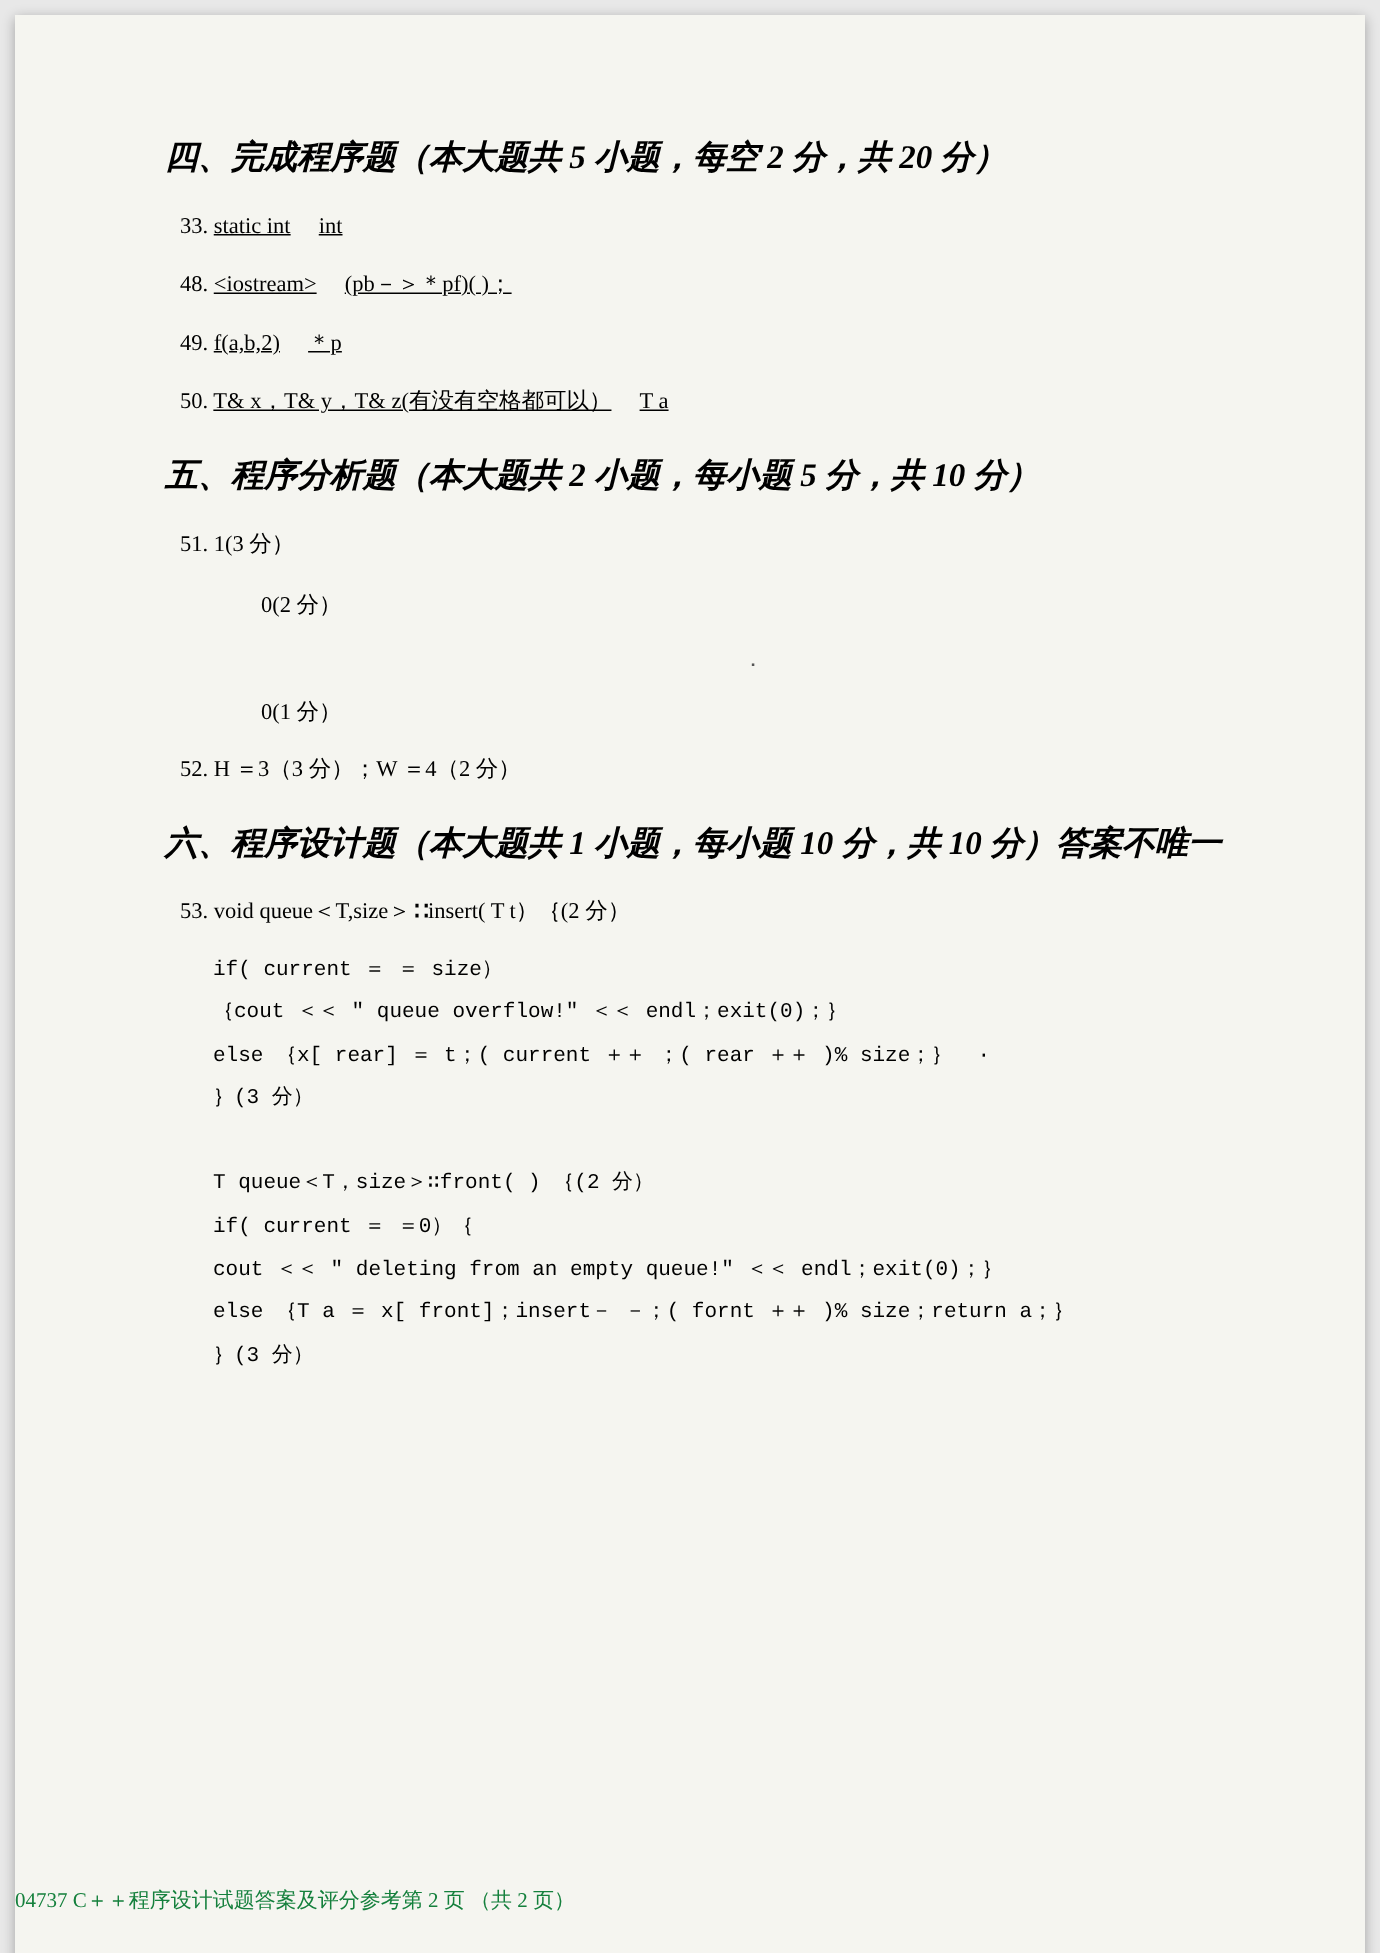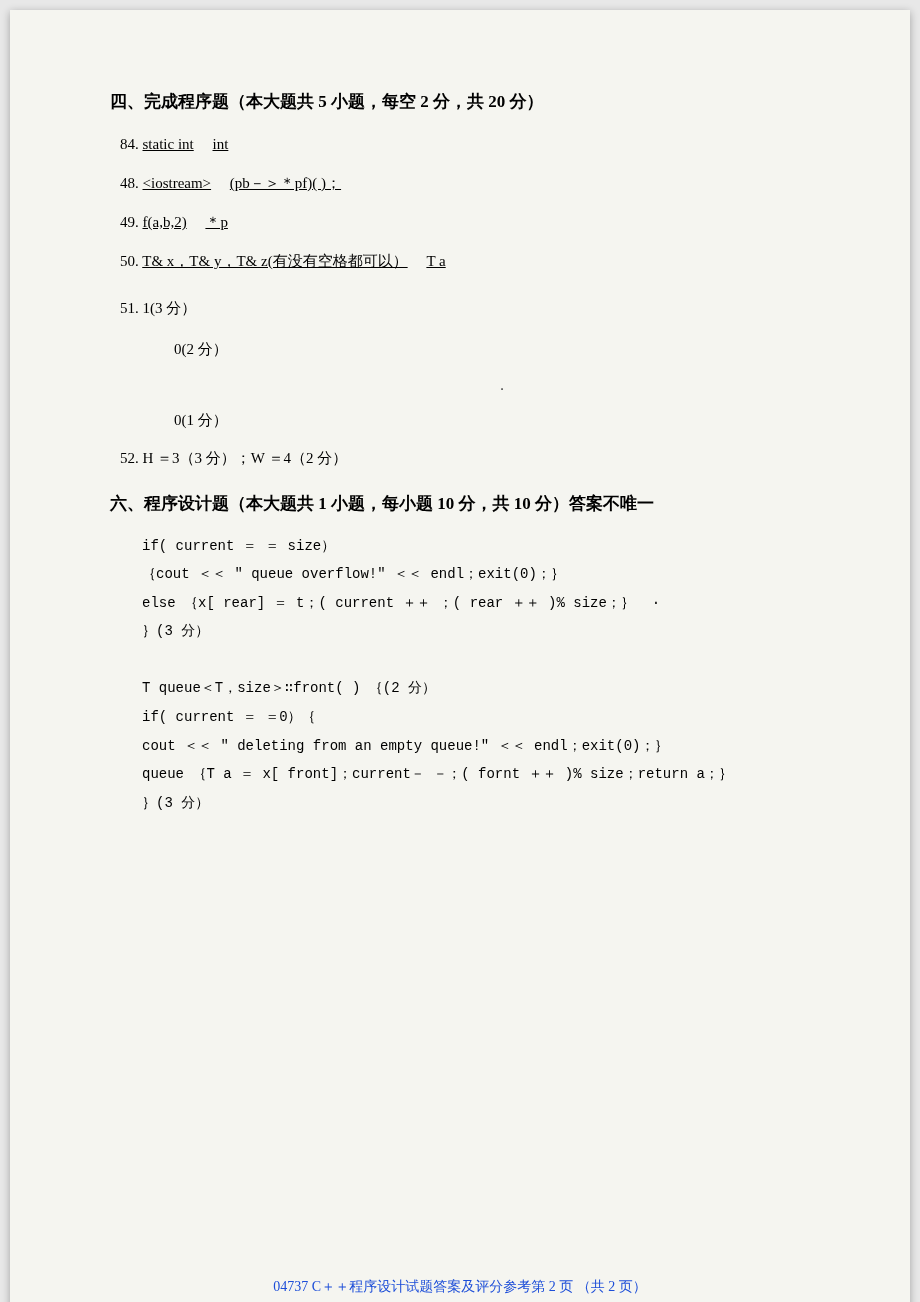--- a/index.html
+++ b/index.html
@@ -18,24 +18,25 @@
     }
     .page {
       width: 920px;
       min-height: 1302px;
       background: #f5f5f0;
       padding: 60px 80px 60px 100px;
       position: relative;
       box-shadow: 0 2px 8px rgba(0,0,0,0.3);
     }
     .section-title {
-      font-size: 17px;
+      font-size: 22px;
       font-weight: bold;
       margin-bottom: 18px;
       margin-top: 6px;
+      font-style: italic;
     }
     .question-item {
       margin-bottom: 12px;
       font-size: 15px;
       line-height: 1.8;
       padding-left: 10px;
     }
     .question-item .q-num {
       font-size: 15px;
     }
@@ -48,46 +49,45 @@
       line-height: 1.9;
       margin-left: 32px;
       margin-top: 4px;
     }
     .code-line {
       display: block;
       margin-bottom: 2px;
     }
     .footer {
       position: absolute;
-      bottom: 16px;
+      bottom: 36px;
       left: 0;
       right: 0;
-      text-align: center;
       font-size: 14px;
-      color: #1d4ed8;
+      color: #15803d;
     }
     .section-gap {
       margin-top: 20px;
     }
     .dot-center {
       text-align: center;
       color: #555;
       margin: 4px 0;
     }
   </style>
 </head>
 <body>
 
 <div class="page">
 
   <div class="section section-gap">
     <div class="section-title">四、完成程序题（本大题共 5 小题，每空 2 分，共 20 分）</div>
 
     <div class="question-item">
-      <span class="q-num">84.</span>
+      <span class="q-num">33.</span>
       <span> </span>
       <span class="underline">static int</span>
       <span>&nbsp;&nbsp;&nbsp;</span>
       <span class="underline">int</span>
     </div>
 
 
     <div class="question-item">
       <span class="q-num">48.</span>
       <span> </span>
@@ -107,50 +107,55 @@
     <div class="question-item">
       <span class="q-num">50.</span>
       <span> </span>
       <span class="underline">T&amp; x，T&amp; y，T&amp; z(有没有空格都可以）</span>
       <span>&nbsp;&nbsp;&nbsp;</span>
       <span class="underline">T a</span>
     </div>
   </div>
 
   <div class="section section-gap">
+    <div class="section-title">五、程序分析题（本大题共 2 小题，每小题 5 分，共 10 分）</div>
 
     <div class="question-item">
       <span class="q-num">51.</span>
       <span> 1(3 分）</span>
     </div>
     <div style="margin-left:64px; font-size:15px; line-height:2.1;">
       <div>0(2 分）</div>
       <div class="dot-center">．</div>
       <div>0(1 分）</div>
     </div>
 
     <div class="question-item" style="margin-top:8px;">
       <span class="q-num">52.</span>
       <span> H ＝3（3 分）；W ＝4（2 分）</span>
     </div>
   </div>
 
   <div class="section section-gap">
     <div class="section-title">六、程序设计题（本大题共 1 小题，每小题 10 分，共 10 分）答案不唯一</div>
 
+    <div class="question-item">
+      <span class="q-num">53.</span>
+      <span> void queue＜T,size＞∷insert( T t）｛(2 分）</span>
+    </div>
     <div class="code-block">
       <span class="code-line">if( current ＝ ＝ size）</span>
       <span class="code-line">｛cout ＜＜ " queue overflow!" ＜＜ endl；exit(0)；｝</span>
       <span class="code-line">else ｛x[ rear] ＝ t；( current ＋＋ ；( rear ＋＋ )% size；｝&nbsp;&nbsp;·</span>
       <span class="code-line">｝(3 分）</span>
       <span class="code-line">&nbsp;</span>
       <span class="code-line">T queue＜T，size＞∷front( ) ｛(2 分）</span>
       <span class="code-line">if( current ＝ ＝0）｛</span>
       <span class="code-line">cout ＜＜ " deleting from an empty queue!" ＜＜ endl；exit(0)；｝</span>
-      <span class="code-line">queue ｛T a ＝ x[ front]；current－ －；( fornt ＋＋ )% size；return a；｝</span>
+      <span class="code-line">else ｛T a ＝ x[ front]；insert－ －；( fornt ＋＋ )% size；return a；｝</span>
       <span class="code-line">｝(3 分）</span>
     </div>
   </div>
 
   <div class="footer">
     <span>04737 C＋＋程序设计试题答案及评分参考第 2 页    （共 2 页）</span>
   </div>
 
 </div>
 

